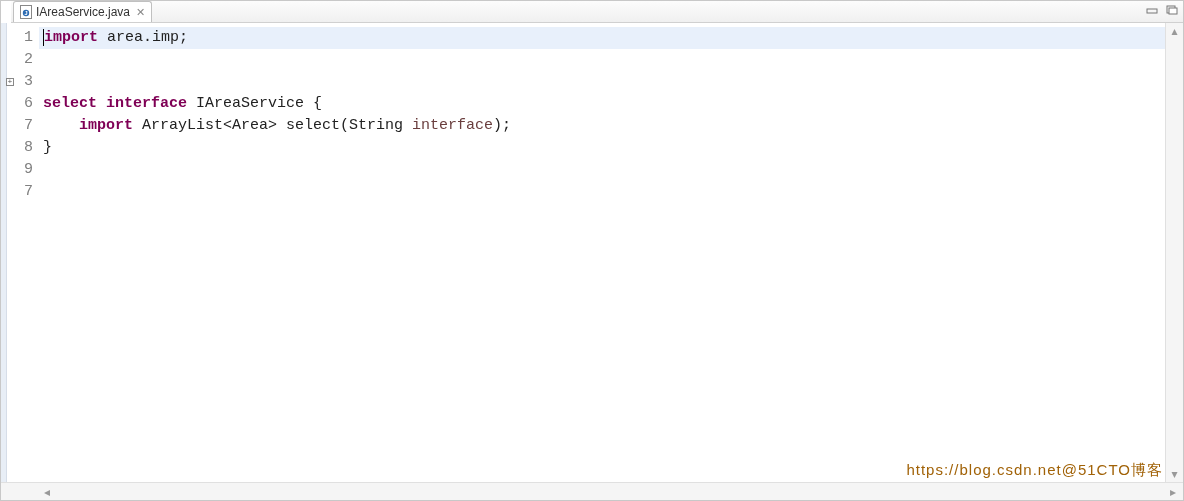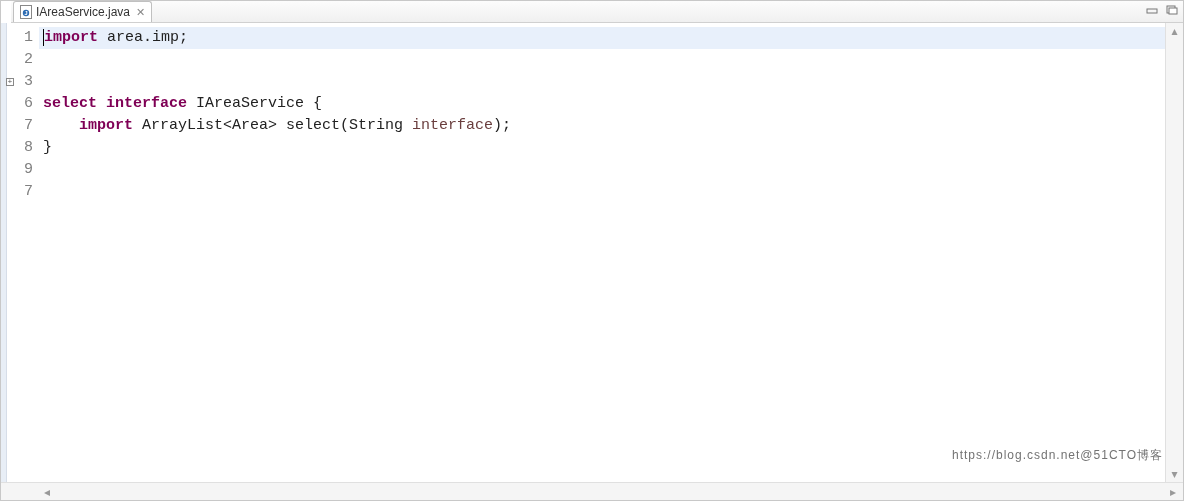--- a/index.html
+++ b/index.html
@@ -173,23 +173,23 @@
       align-items: center;
       justify-content: center;
       color: #999;
       cursor: pointer;
     }
     .hscroll .lft { left: 38px; }
     .hscroll .rgt { right: 2px; }
     .watermark {
       position: absolute;
       right: 20px;
-      bottom: 36px;
-      color: #737373;
-      font-size: 12px;
+      bottom: 20px;
+      color: #a16207;
+      font-size: 15px;
       letter-spacing: 1px;
       z-index: 0;
     }
   </style>
 </head>
 <body>
 
 <div class="tab-bar">
   <div class="tab">
     <span class="file-icon">

